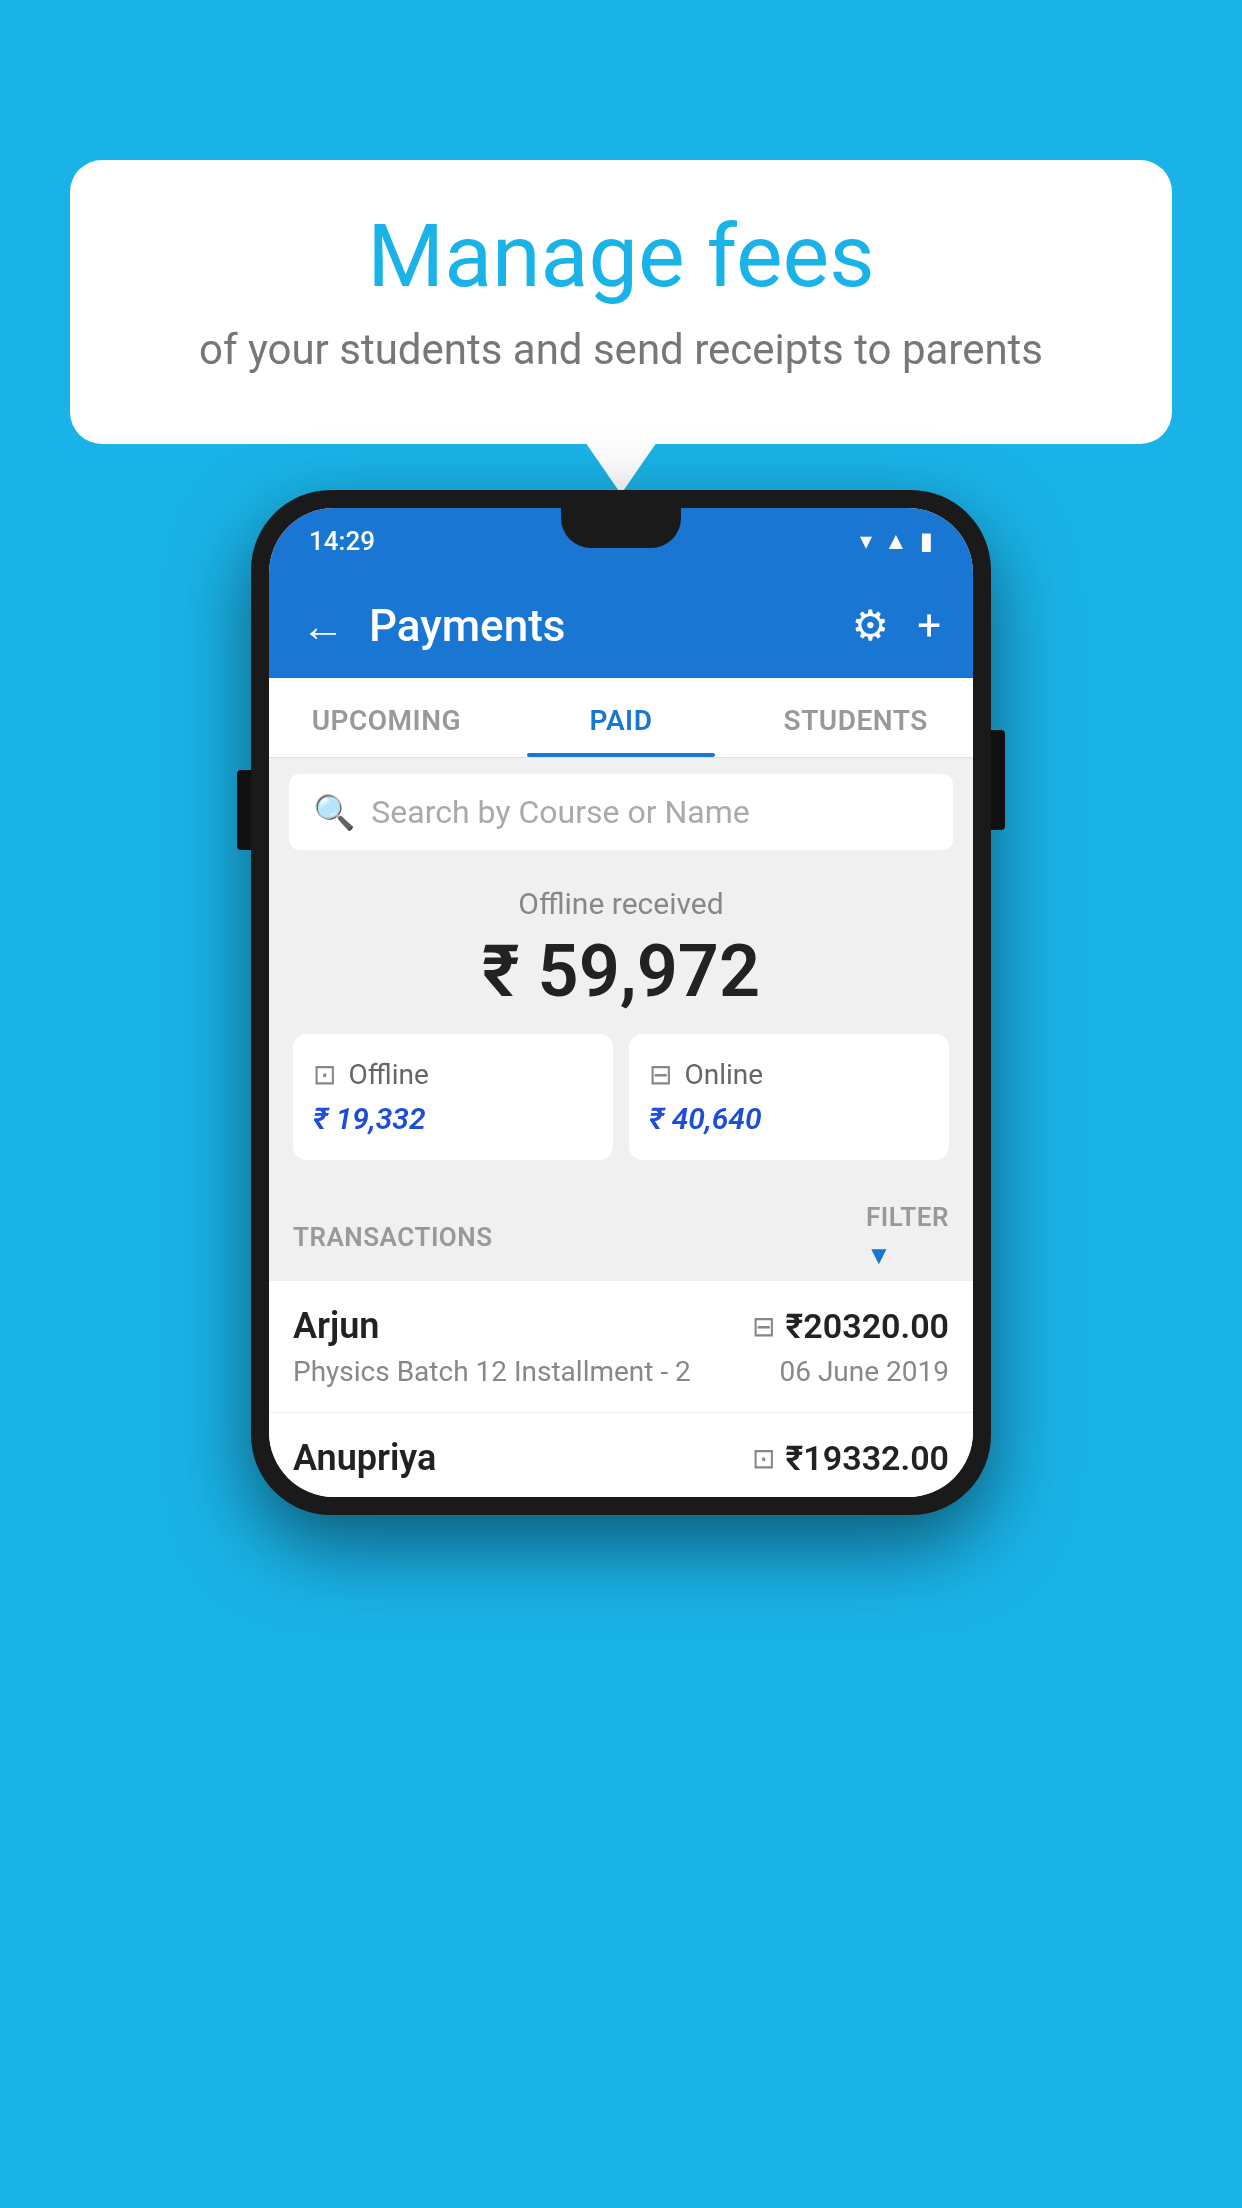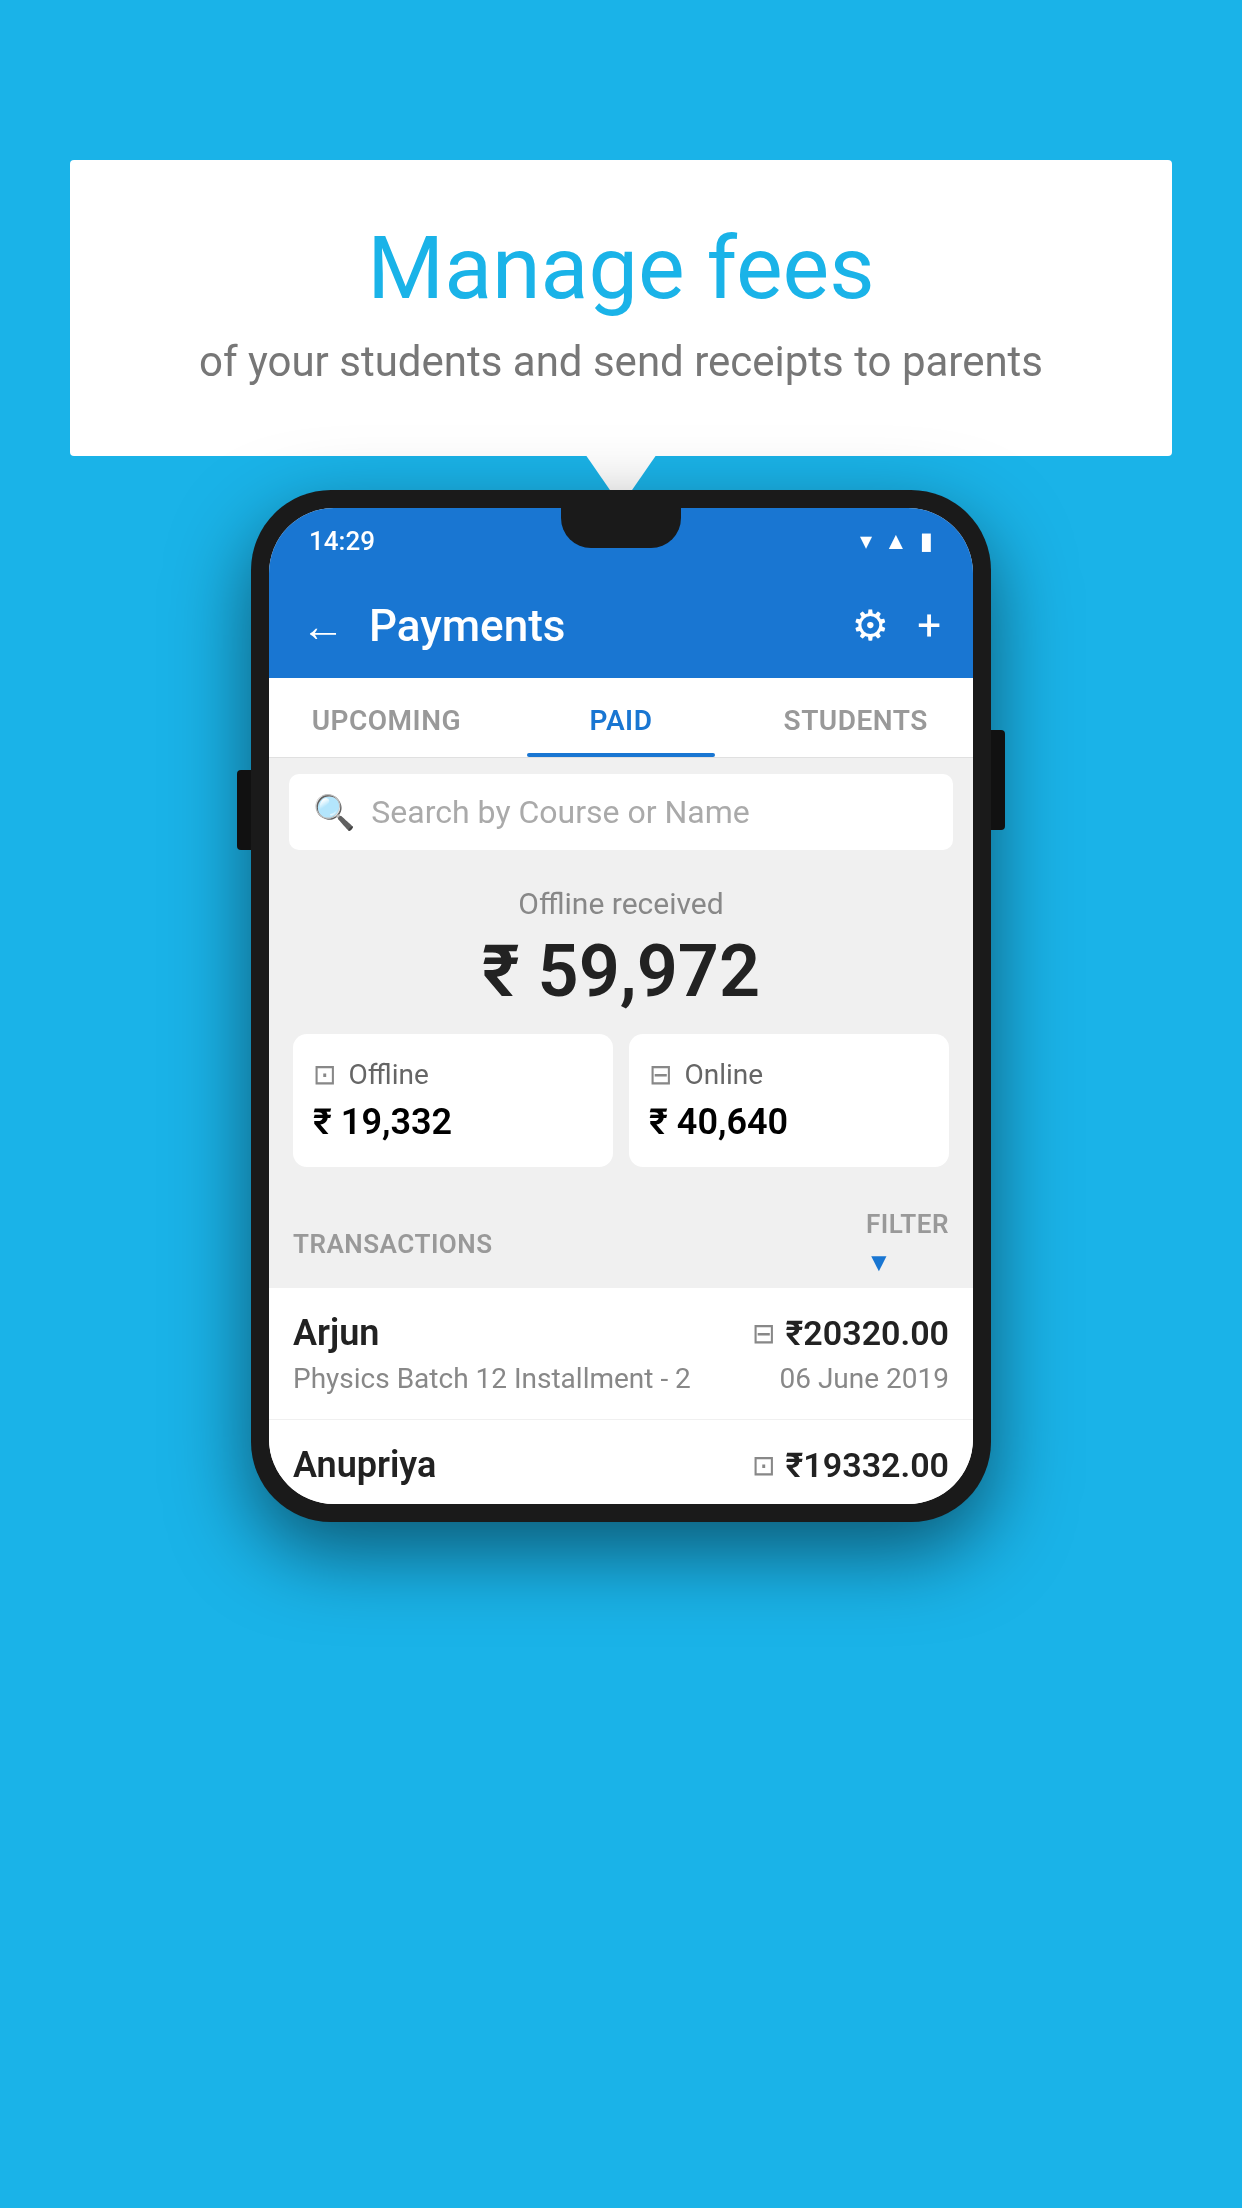--- a/index.html
+++ b/index.html
@@ -13,22 +13,22 @@
       position: relative;
     }
 
     
     .speech-bubble {
       position: absolute;
       top: 160px;
       left: 70px;
       right: 70px;
       background: white;
-      border-radius: 4px;
-      padding: 60px 50px 70px;
+      border-radius: 32px;
+      padding: 48px 50px 70px;
       text-align: center;
     }
     .speech-bubble::after {
       content: '';
       position: absolute;
       bottom: -50px;
       left: 50%;
       transform: translateX(-50%);
       width: 0;
       height: 0;
@@ -257,23 +257,24 @@
       align-items: center;
       gap: 12px;
       color: #666;
       font-size: 28px;
     }
     .card-icon {
       font-size: 28px;
       color: #888;
     }
     .card-amount {
-      font-size: 36px;
-      font-weight: 600;
-      color: #000000;
+      font-size: 30px;
+      font-weight: 600;
+      color: #1d4ed8;
+      font-style: italic;
     }
 
     
     .transactions-header {
       background: #f0f0f0;
       display: flex;
       justify-content: space-between;
       align-items: center;
       padding: 18px 24px 10px;
     }

